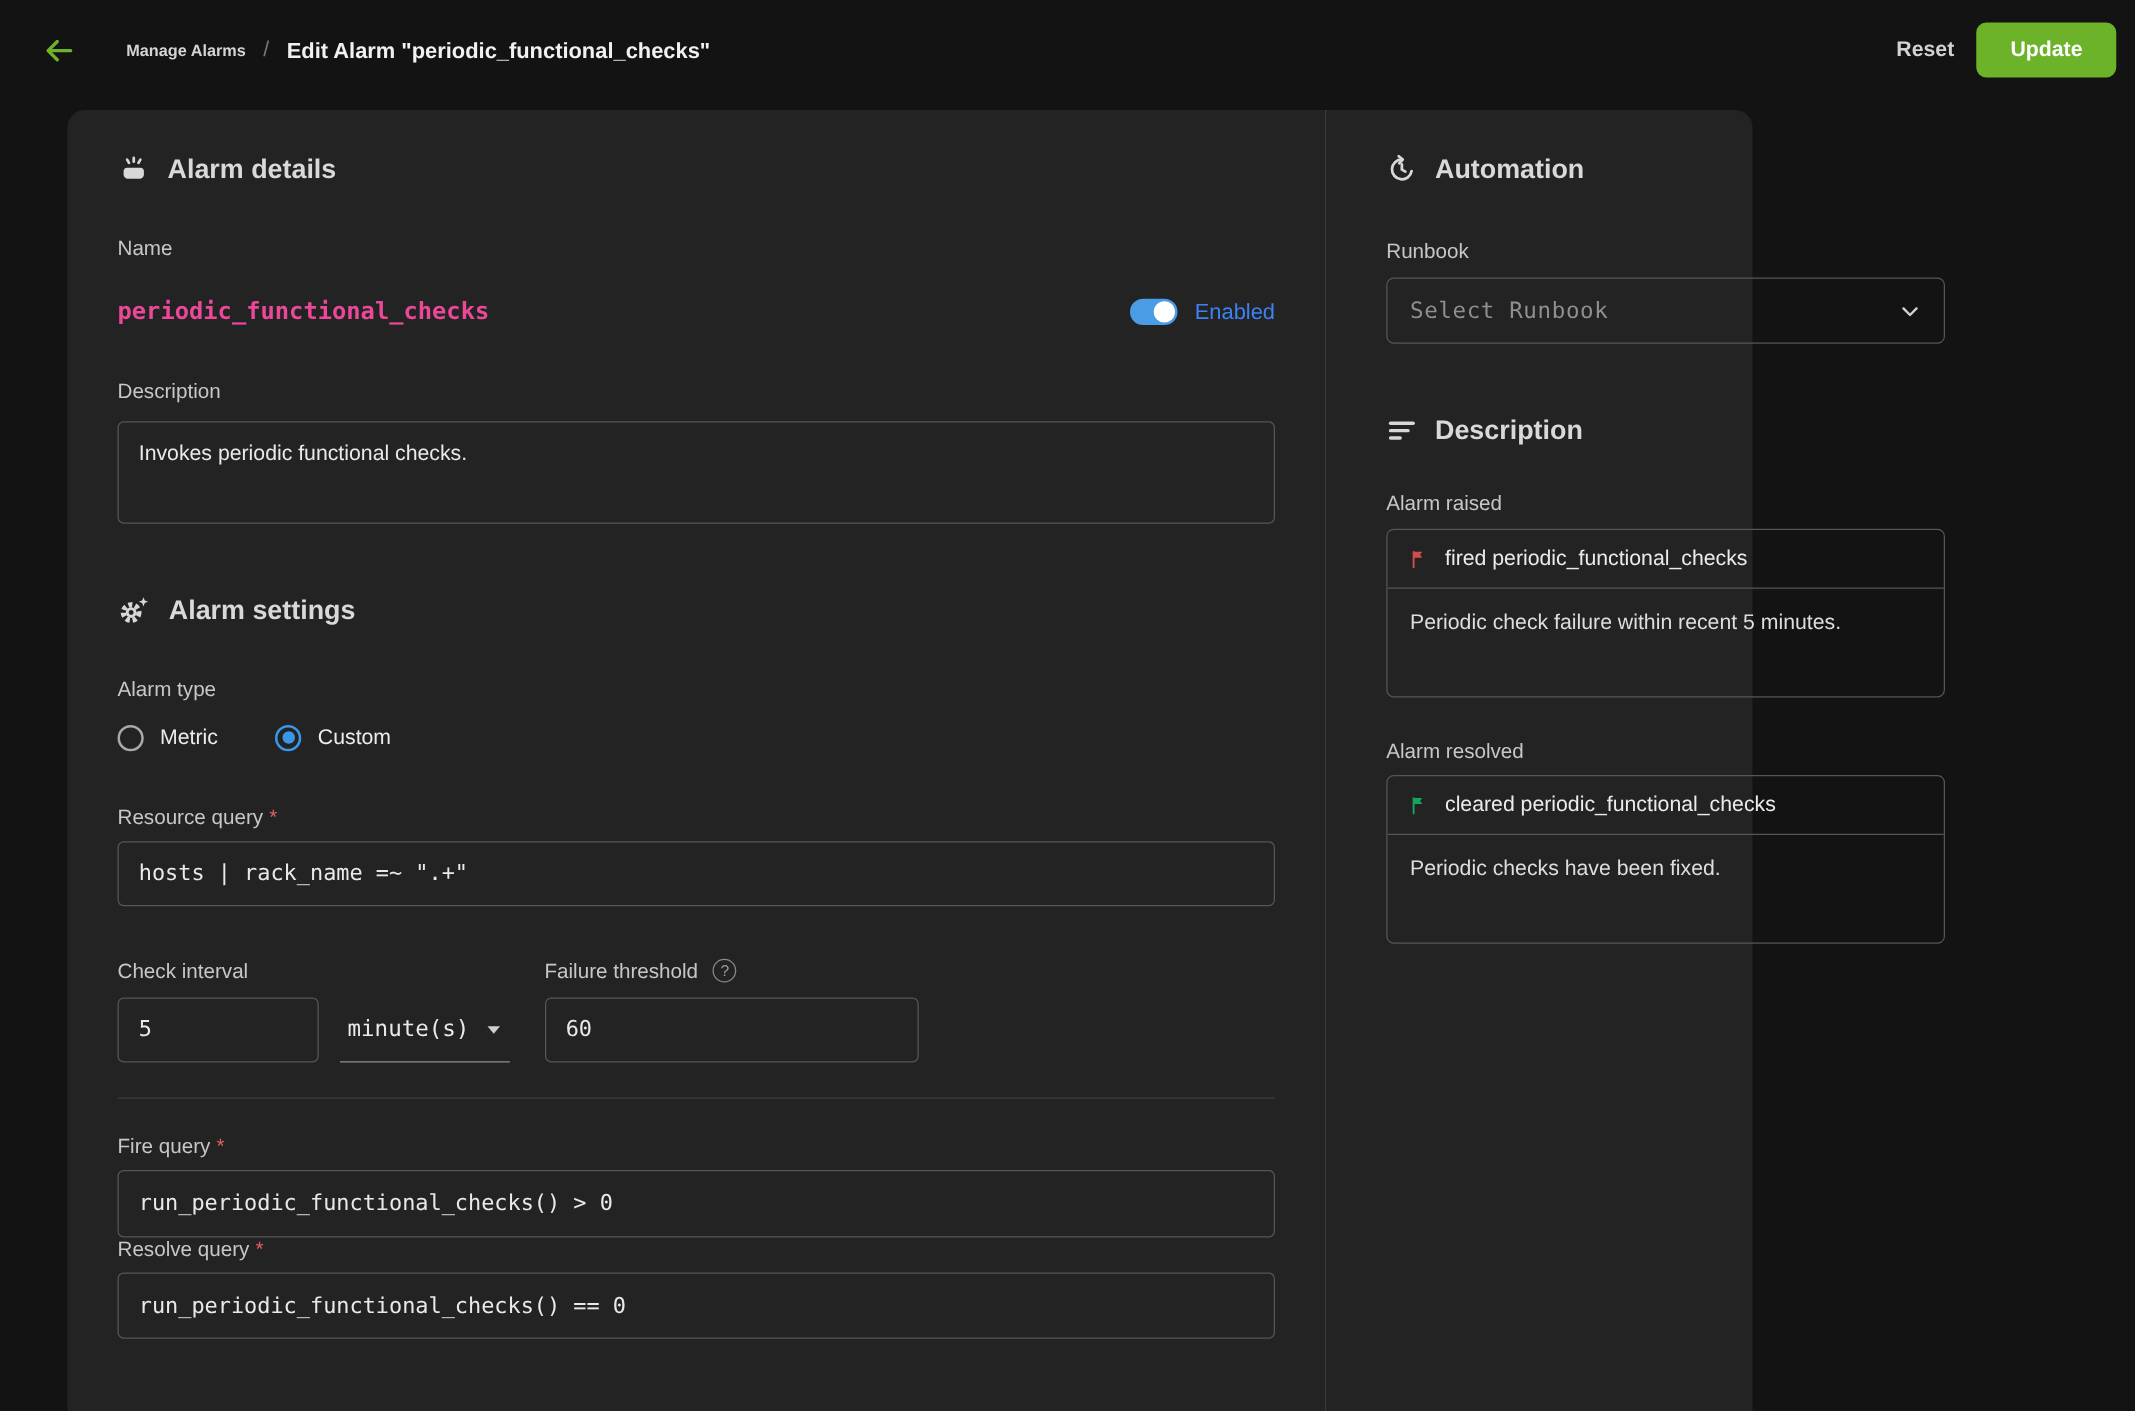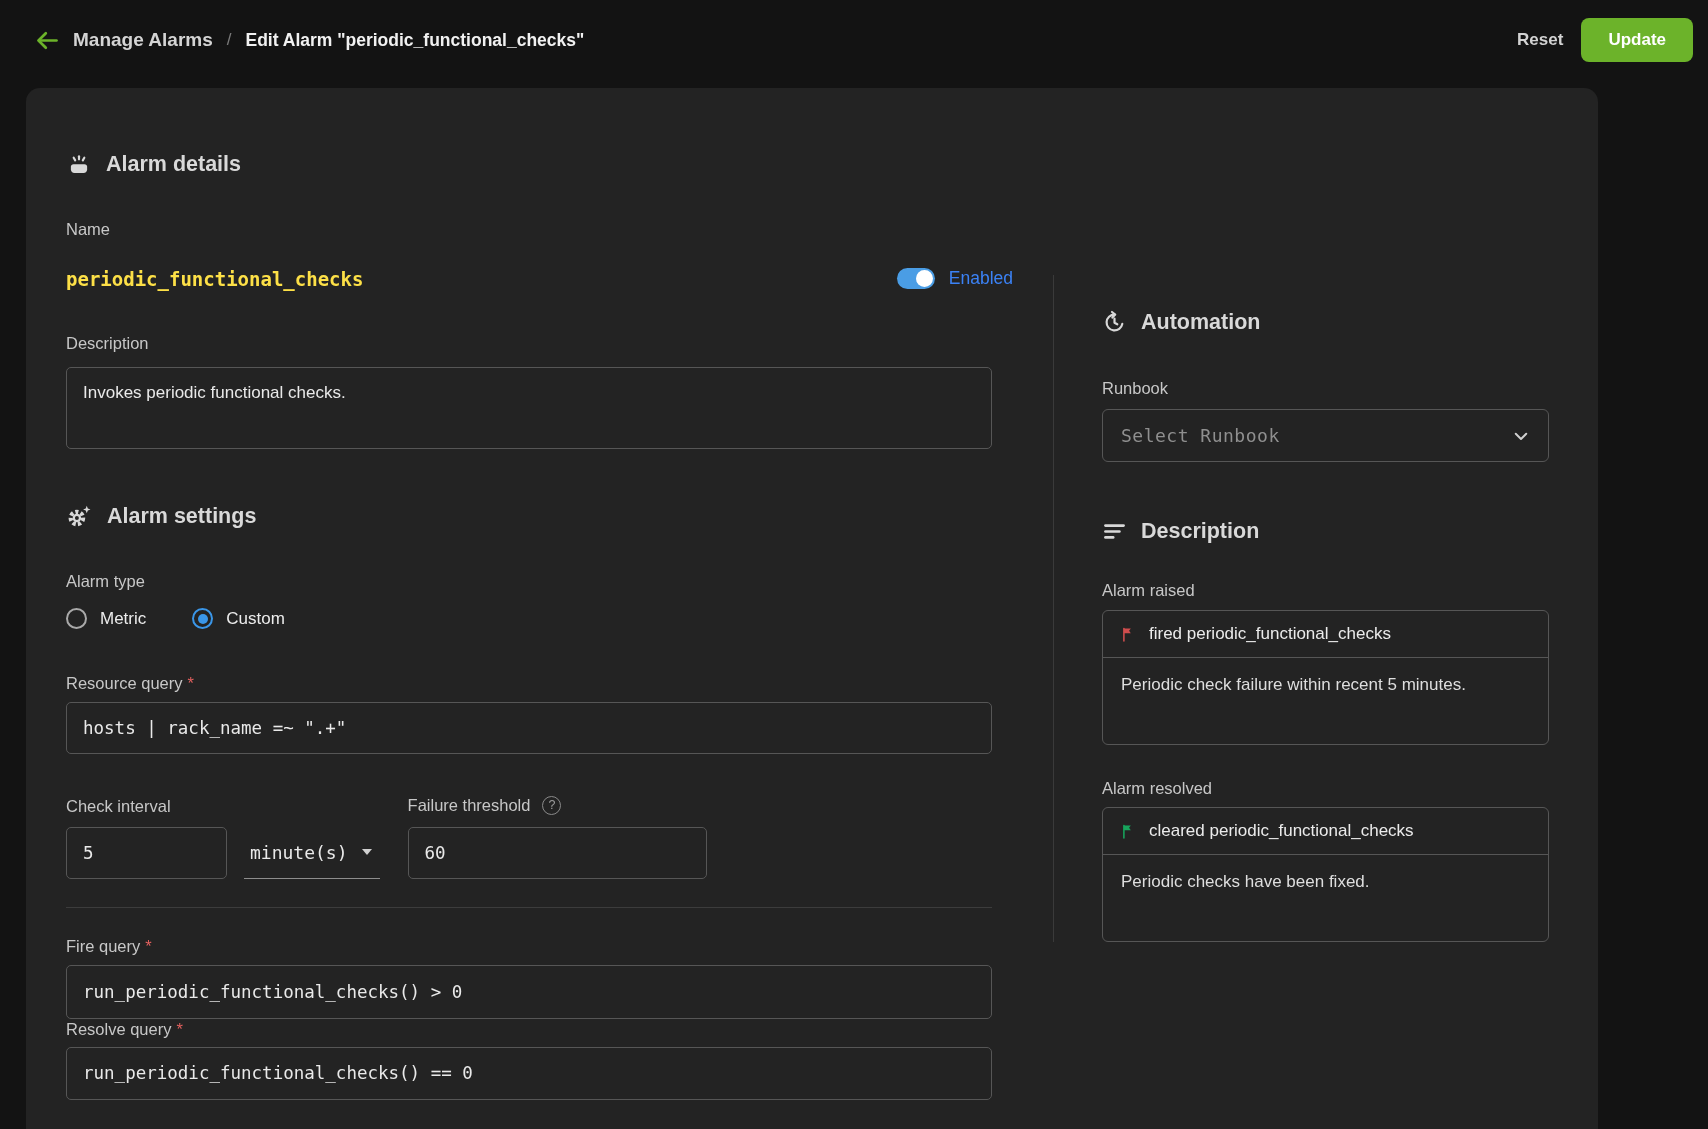--- a/index.html
+++ b/index.html
@@ -11,55 +11,54 @@
     -webkit-font-smoothing:antialiased;
   }
 
   
   .topbar {
     position:absolute; top:0; left:0; width:1708px; height:80px;
     display:flex; align-items:center; justify-content:space-between;
     padding:0 15px 0 34px;
   }
   .breadcrumb { display:flex; align-items:center; gap:12px; }
-  .crumb-root { font-size:19px; font-weight:700; color:#d4d4d4; }
+  .crumb-root { font-size:13px; font-weight:700; color:#d4d4d4;margin-left:28px; }
   .crumb-sep  { font-size:17px; color:#7a7a7a; margin:0 2px; }
   .crumb-current { font-size:17.5px; font-weight:700; color:#f1f1f1; }
   .topbar-actions { display:flex; align-items:center; }
   .btn-reset {
     background:transparent; border:none; color:#d2d2d2;
     font-family:inherit; font-size:17px; font-weight:600;
     padding:10px 18px; cursor:pointer;
   }
   .btn-update {
     background:#6cb32a; border:none; color:#ffffff;
     font-family:inherit; font-size:17px; font-weight:700;
     padding:12px 27px; border-radius:8px; cursor:pointer;
   }
 
   
   .panel {
-    position:absolute; left:26px; top:88px; width:1572px; height:1041px;
+    position:absolute; left:54px; top:88px; width:1348px; height:1041px;
     background:#232323; border-radius:14px 14px 0 0;
     display:flex;
-    align-items:center;
   }
   .col-left  { width:1106px; padding:34px 40px 0 40px; }
   .col-right { width:545px;  padding:34px 50px 0 48px; border-left:1px solid #3a3a3a; }
 
   .section-heading { display:flex; align-items:center; gap:14px; height:26px; }
   .section-heading .txt { font-size:21.5px; font-weight:700; color:#d9d9d9; }
   .icon { display:inline-flex; align-items:center; justify-content:center; flex:0 0 auto; }
 
   .field-label { font-size:16.5px; color:#c7c7c7; line-height:19px; }
   .req { color:#e2605e; margin-left:5px; }
 
   
   .name-row { display:flex; align-items:center; justify-content:space-between; height:30px; margin-top:25px; }
-  .name-value { font-family:"DejaVu Sans Mono", monospace; font-weight:700; font-size:19px; color:#fde047; }
+  .name-value { font-family:"DejaVu Sans Mono", monospace; font-weight:700; font-size:19px; color:#ec4899; }
   .toggle-wrap { display:flex; align-items:center; gap:14px; }
   .toggle { width:38px; height:21px; border-radius:11px; background:#4a9de5; position:relative; cursor:pointer; }
   .toggle .knob { position:absolute; top:2px; right:2px; width:17px; height:17px; border-radius:50%; background:#ffffff; }
   .toggle-label { font-size:17.5px; color:#3b82f6; }
 
   textarea.desc {
     width:926px; height:82px; margin-top:14px; resize:none;
     background:transparent; border:1px solid #565656; border-radius:5px;
     color:#e9e9e9; font-family:"Liberation Sans", sans-serif; font-size:17px;
     padding:13px 16px; line-height:24px; outline:none;

